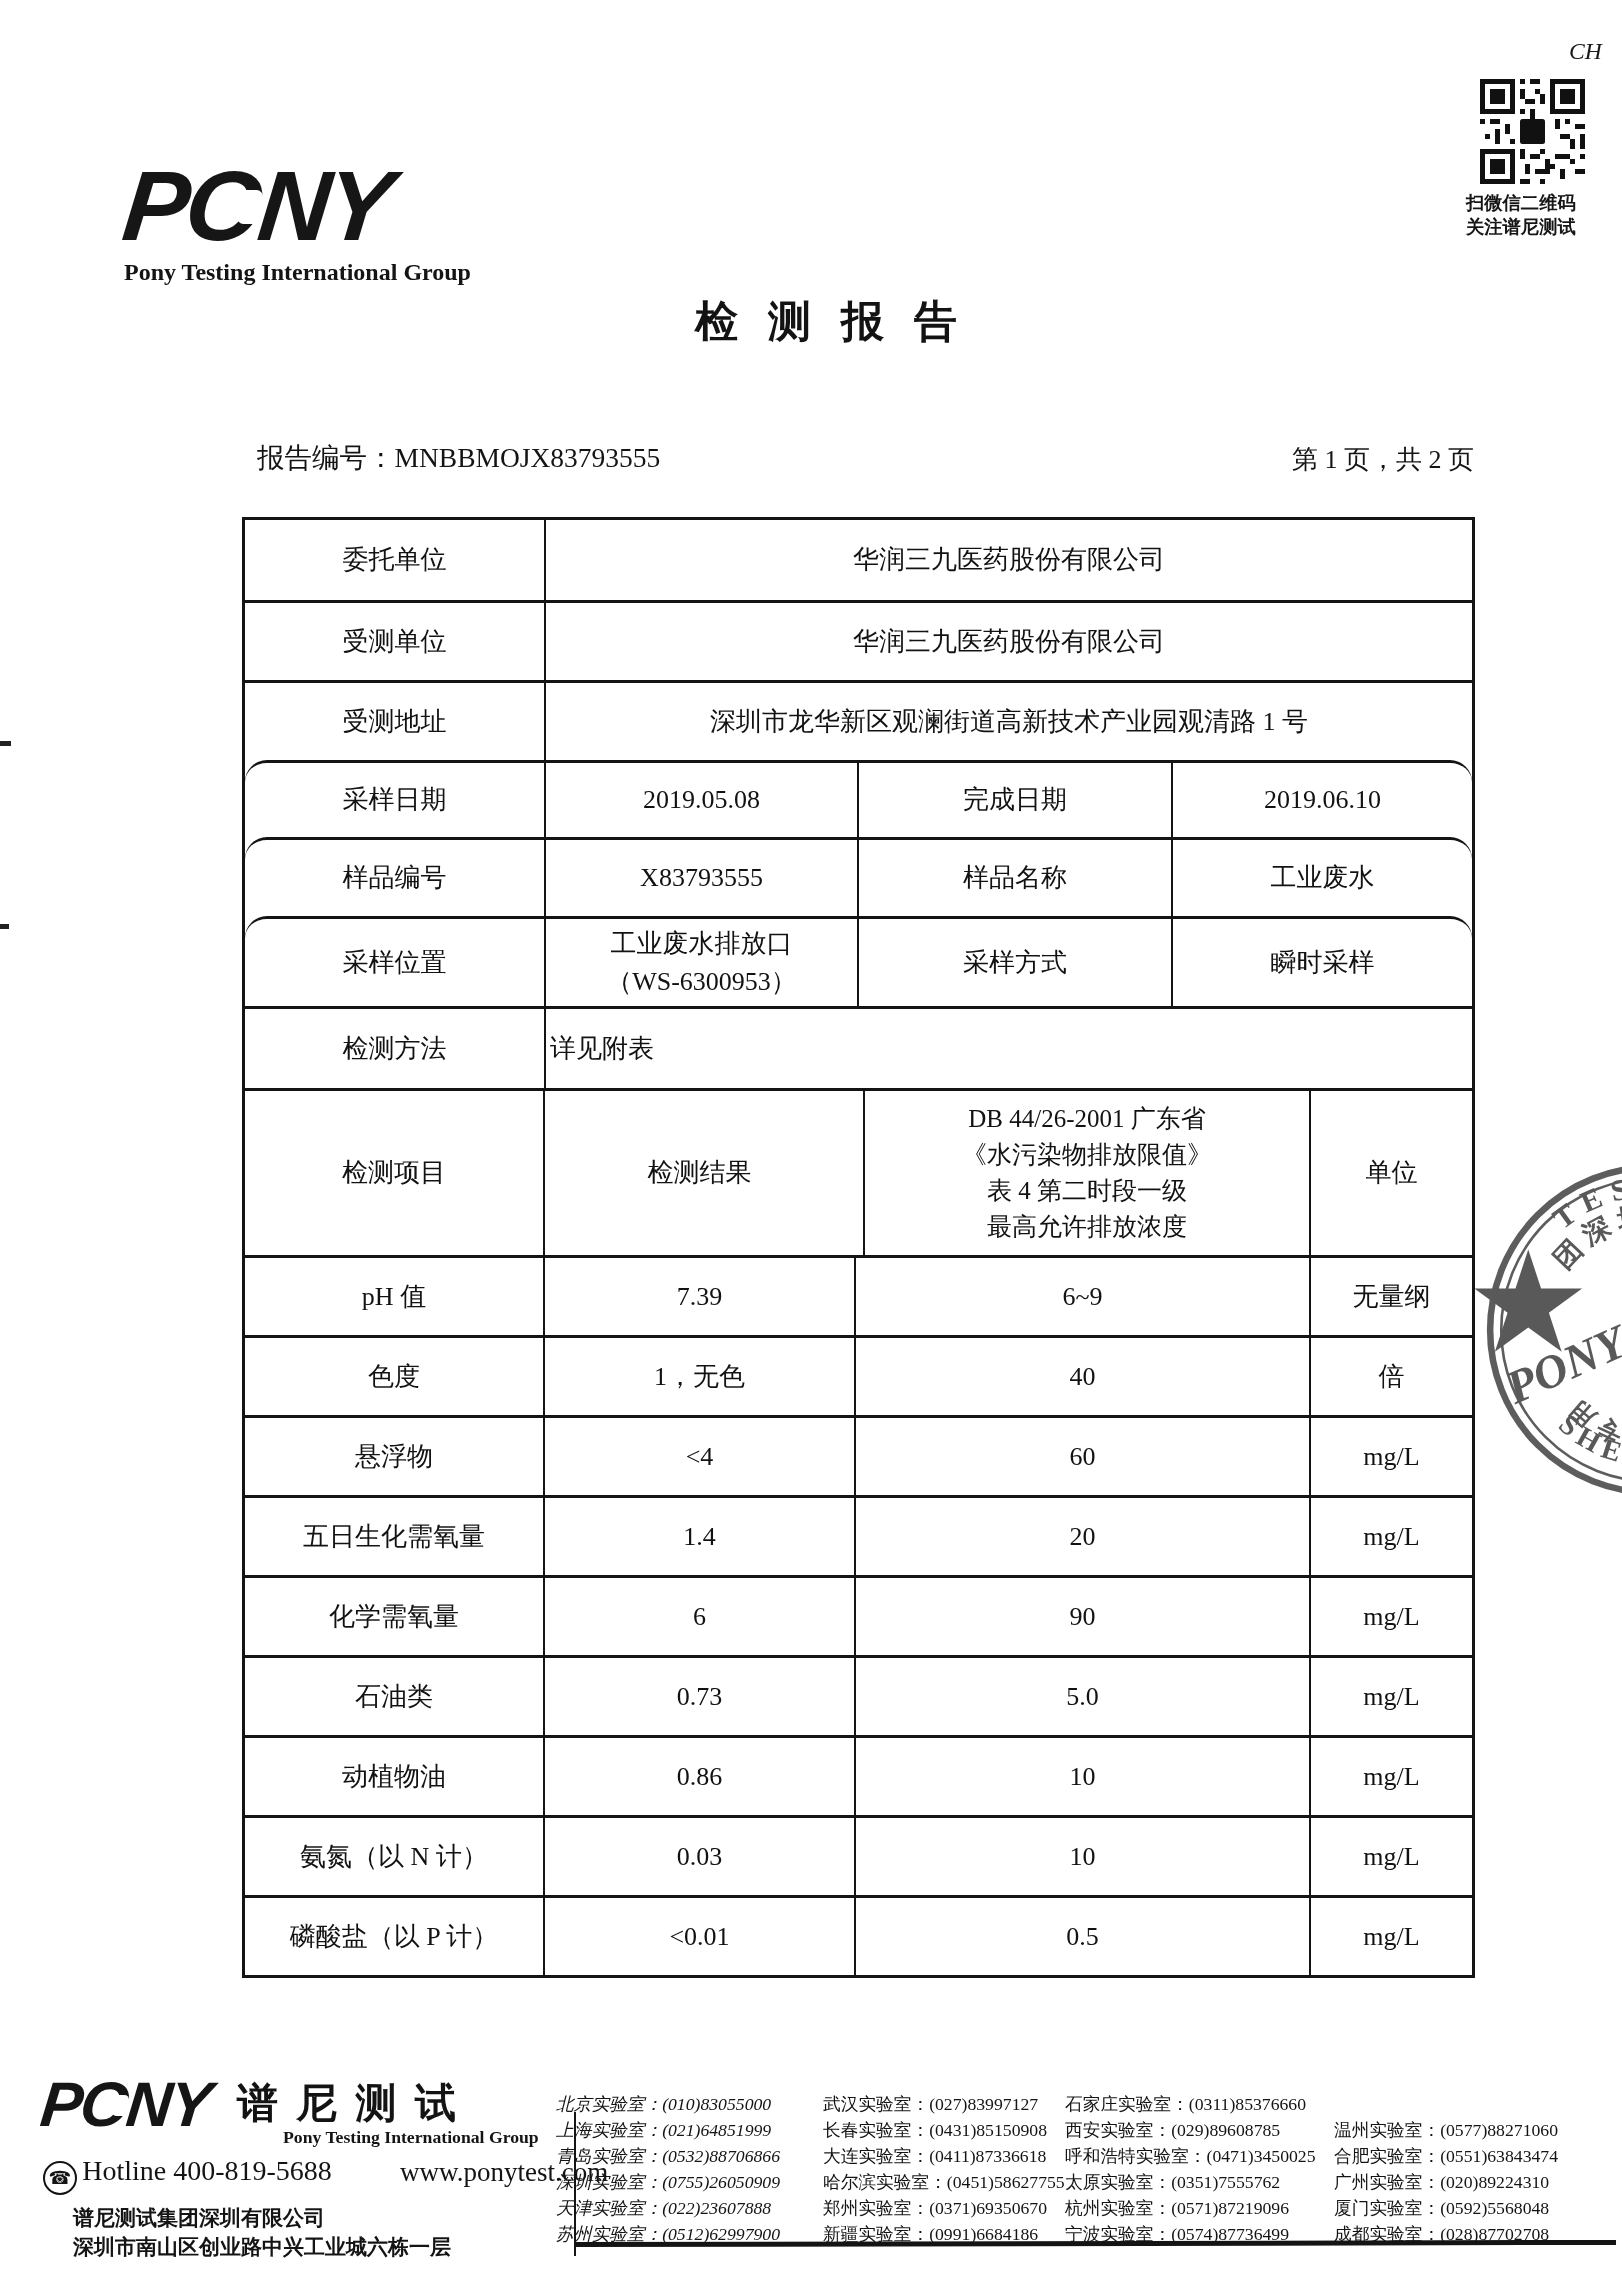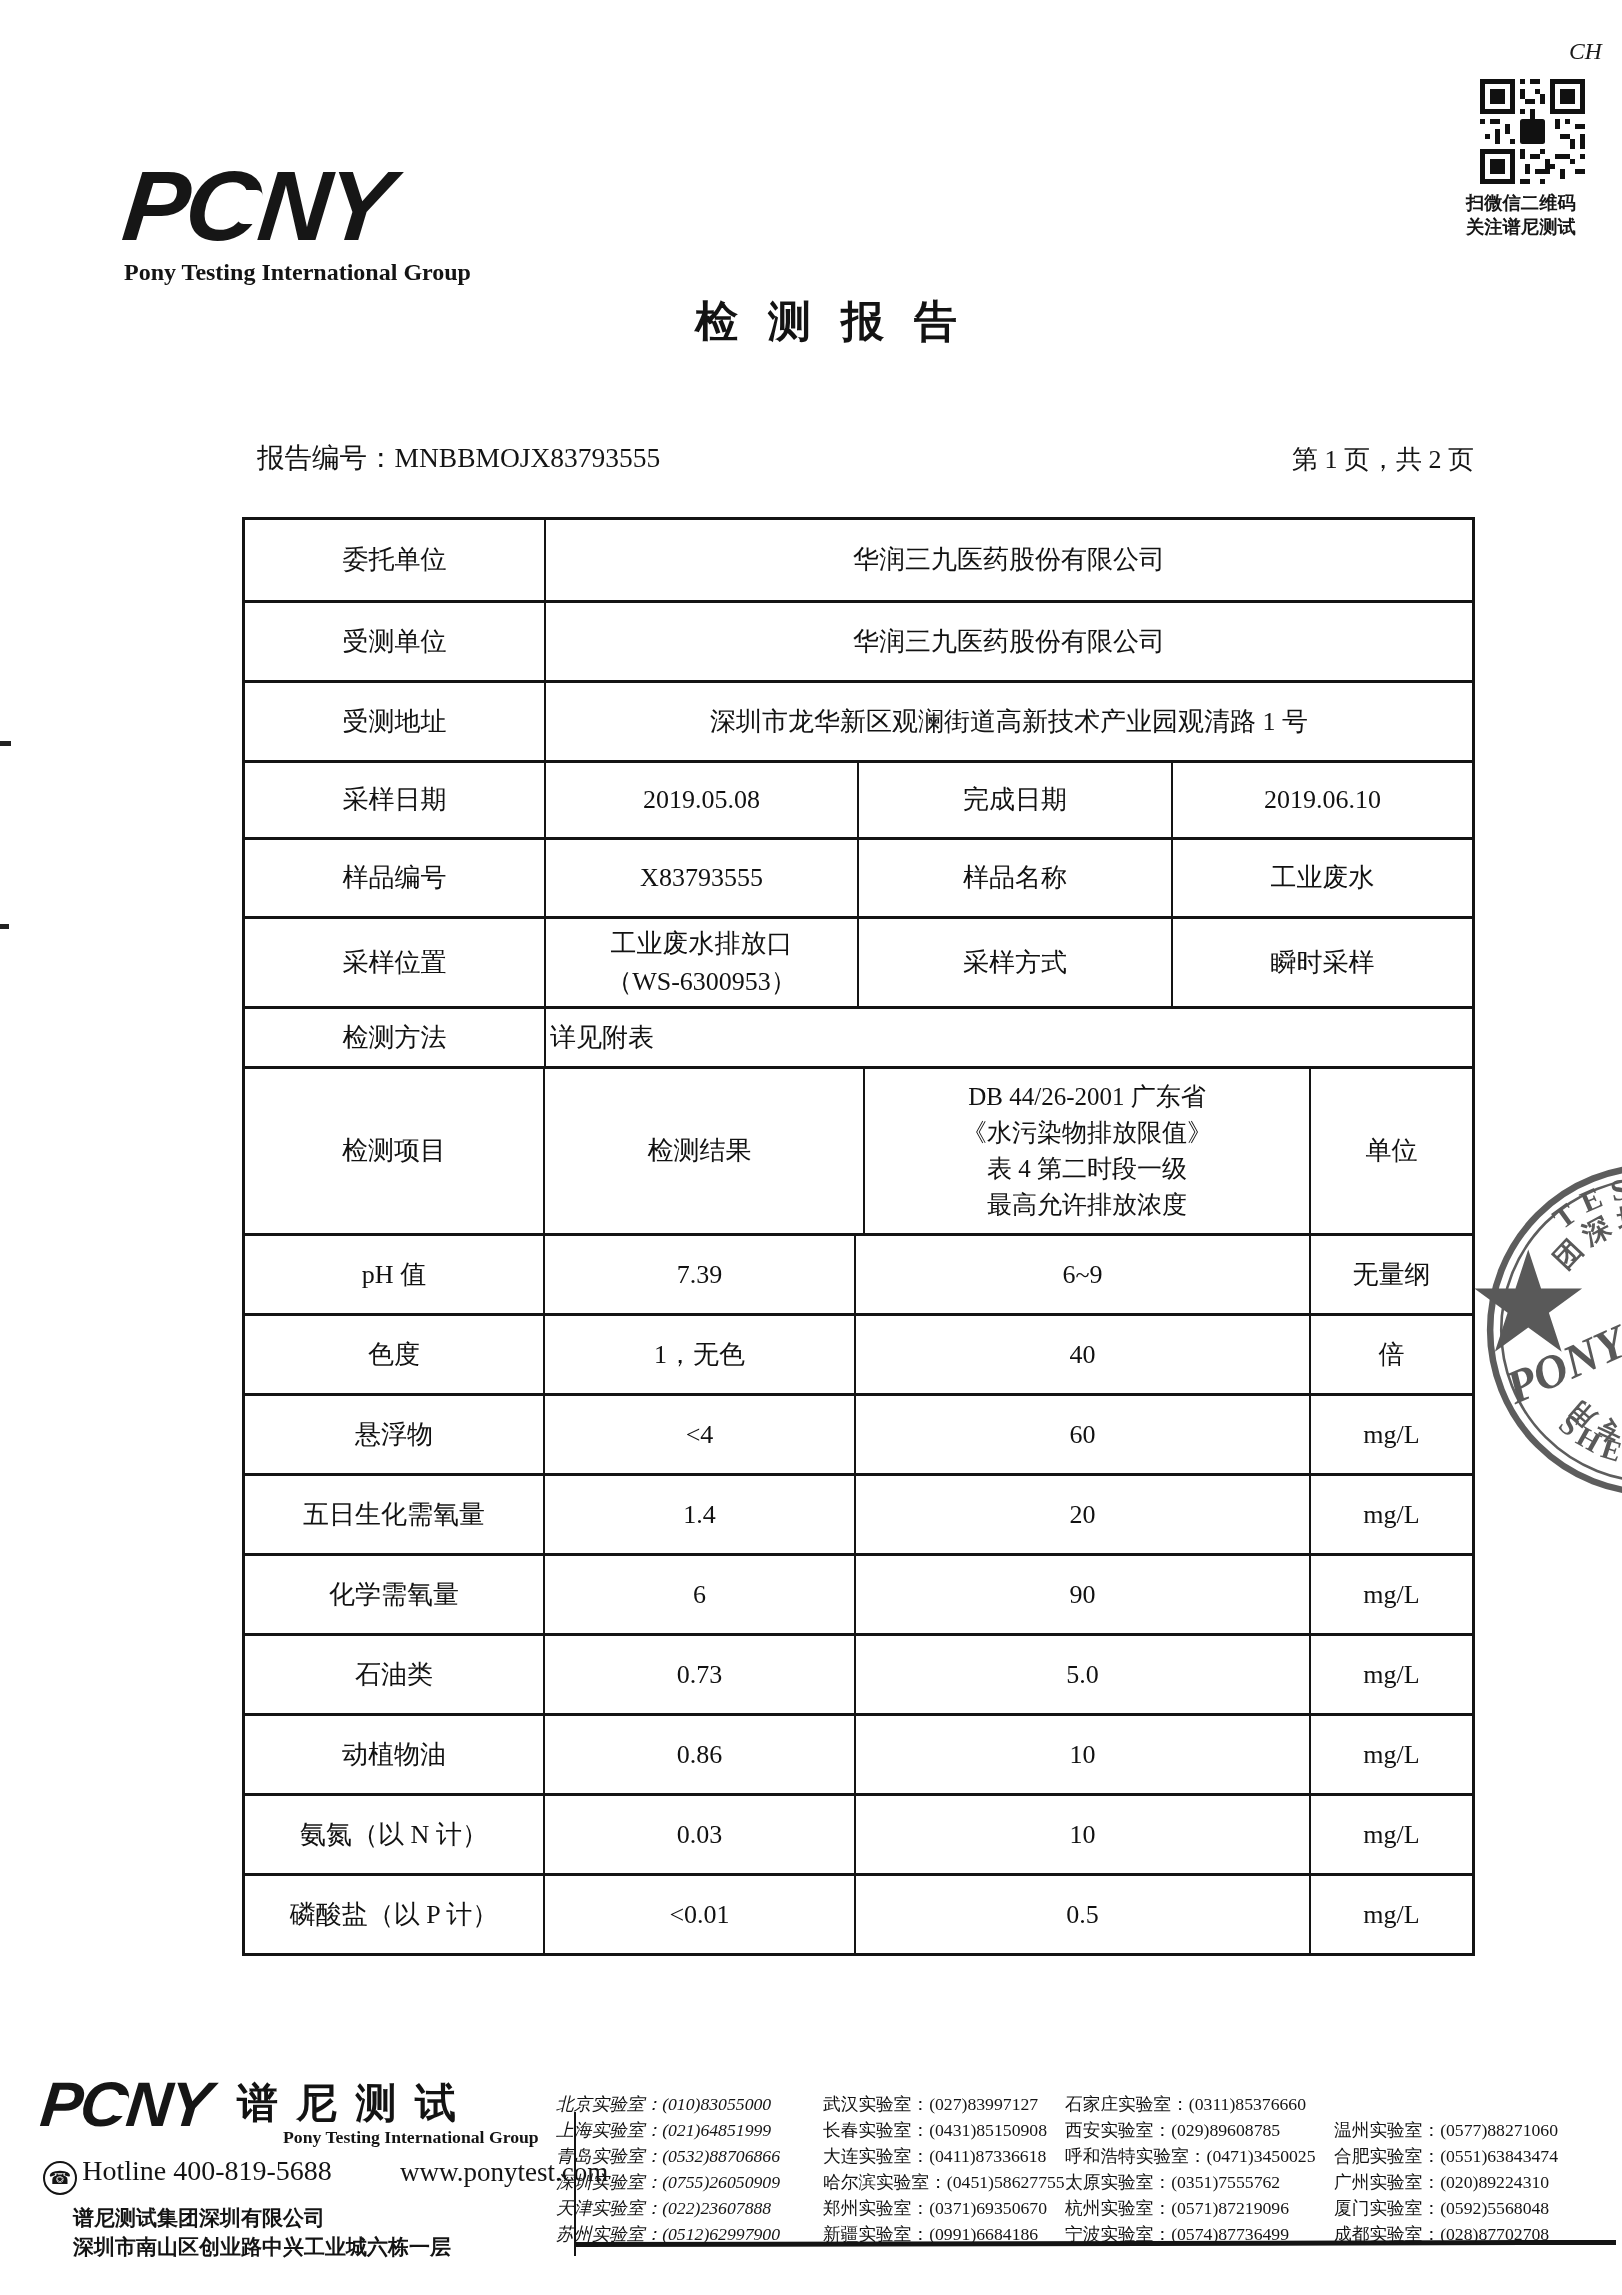--- a/index.html
+++ b/index.html
@@ -27,24 +27,24 @@
 
   
   .tbl{position:absolute;left:242px;top:517px;width:1233px;border:3.9px solid #141414;box-sizing:border-box;}
   .tr{display:grid;border-top:3.9px solid #141414;box-sizing:border-box;}
   .tr:first-child{border-top:none;}
   .td{border-left:2px solid #141414;display:flex;flex-direction:column;align-items:center;justify-content:center;
       font-size:26px;line-height:1.45;text-align:center;box-sizing:border-box;padding:2.6px 6.5px;}
   .td:first-child{border-left:none;}
   .td.left{align-items:flex-start;text-align:left;padding-left:4px;}
   .g2{grid-template-columns:299px 1fr;}
-  .g4{grid-template-columns:299px 313px 314px 1fr;}
+  .g4{grid-template-columns:299px 313px 314px 1fr;border-radius:22px;}
   .gr{grid-template-columns:298px 311px 455px 1fr;}
   .ir1{height:80px}.ir2{height:80px}.ir3{height:80px}.ir4{height:77px}
-  .ir5{height:79px}.ir6{height:90px}.ir7{height:60px}
+  .ir5{height:79px}.ir6{height:90px}.ir7{height:82px}
   .hrow{height:167px}.rrow{height:80px}
 
   
   .stamp{position:absolute;left:1447px;top:1160px;width:366px;height:353px;opacity:.82;}
 
   
   .f-logo-wrap{position:absolute;left:41px;top:2073px;}
   .f-logo{font-family:"Liberation Sans","DejaVu Sans",sans-serif;font-weight:900;font-style:italic;
           font-size:63px;line-height:1;letter-spacing:-2.6px;transform:skewX(-6deg);color:#161616;position:relative;display:inline-block;}
   .f-notch{position:absolute;left:71px;top:21.6px;width:17px;height:21.6px;background:#fff;border-radius:4.6px;}

